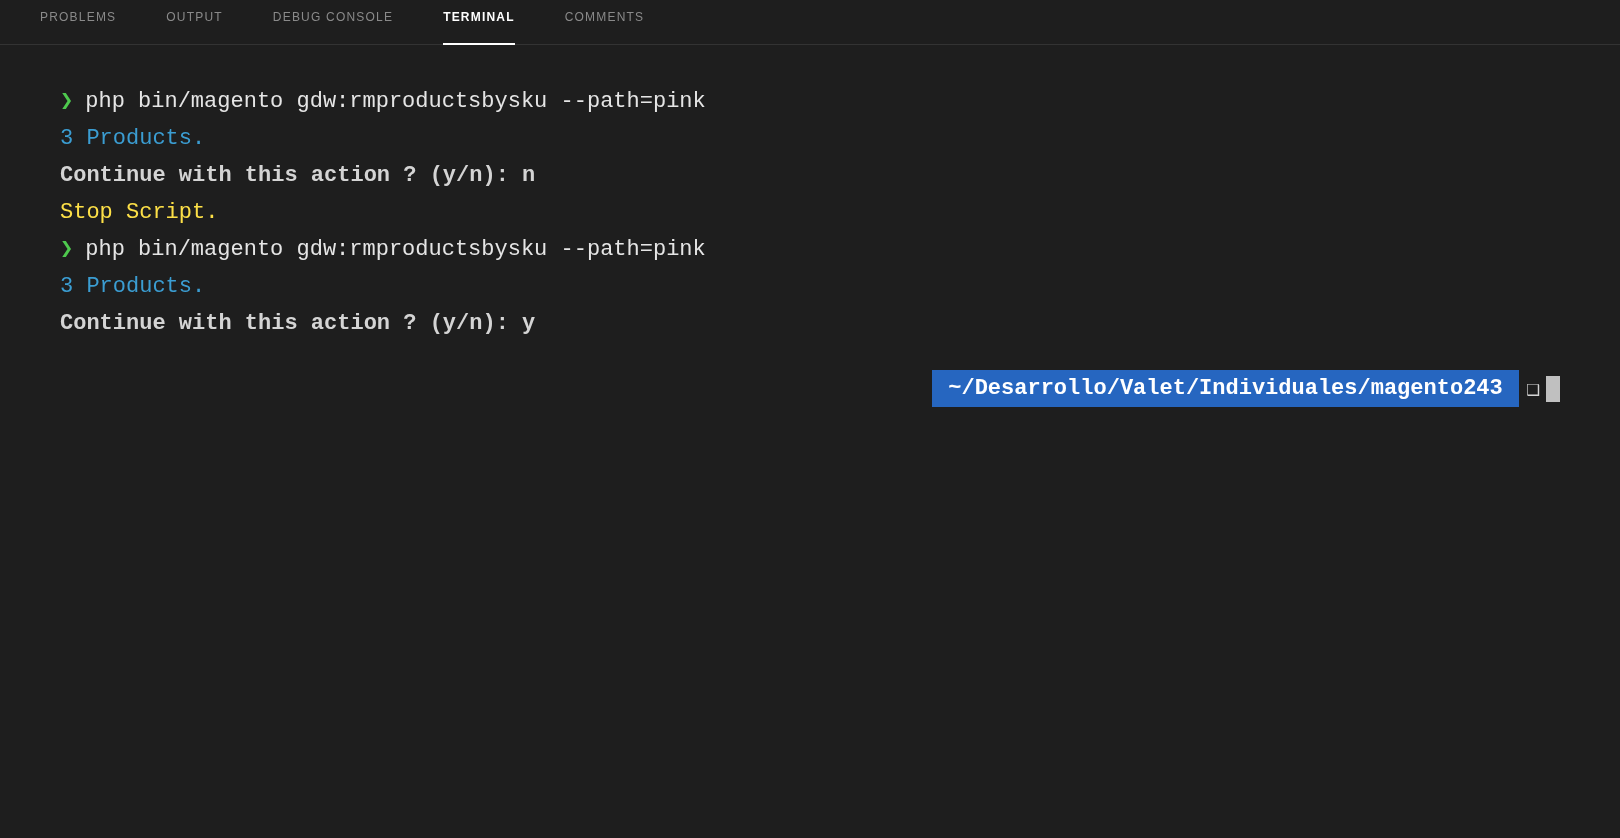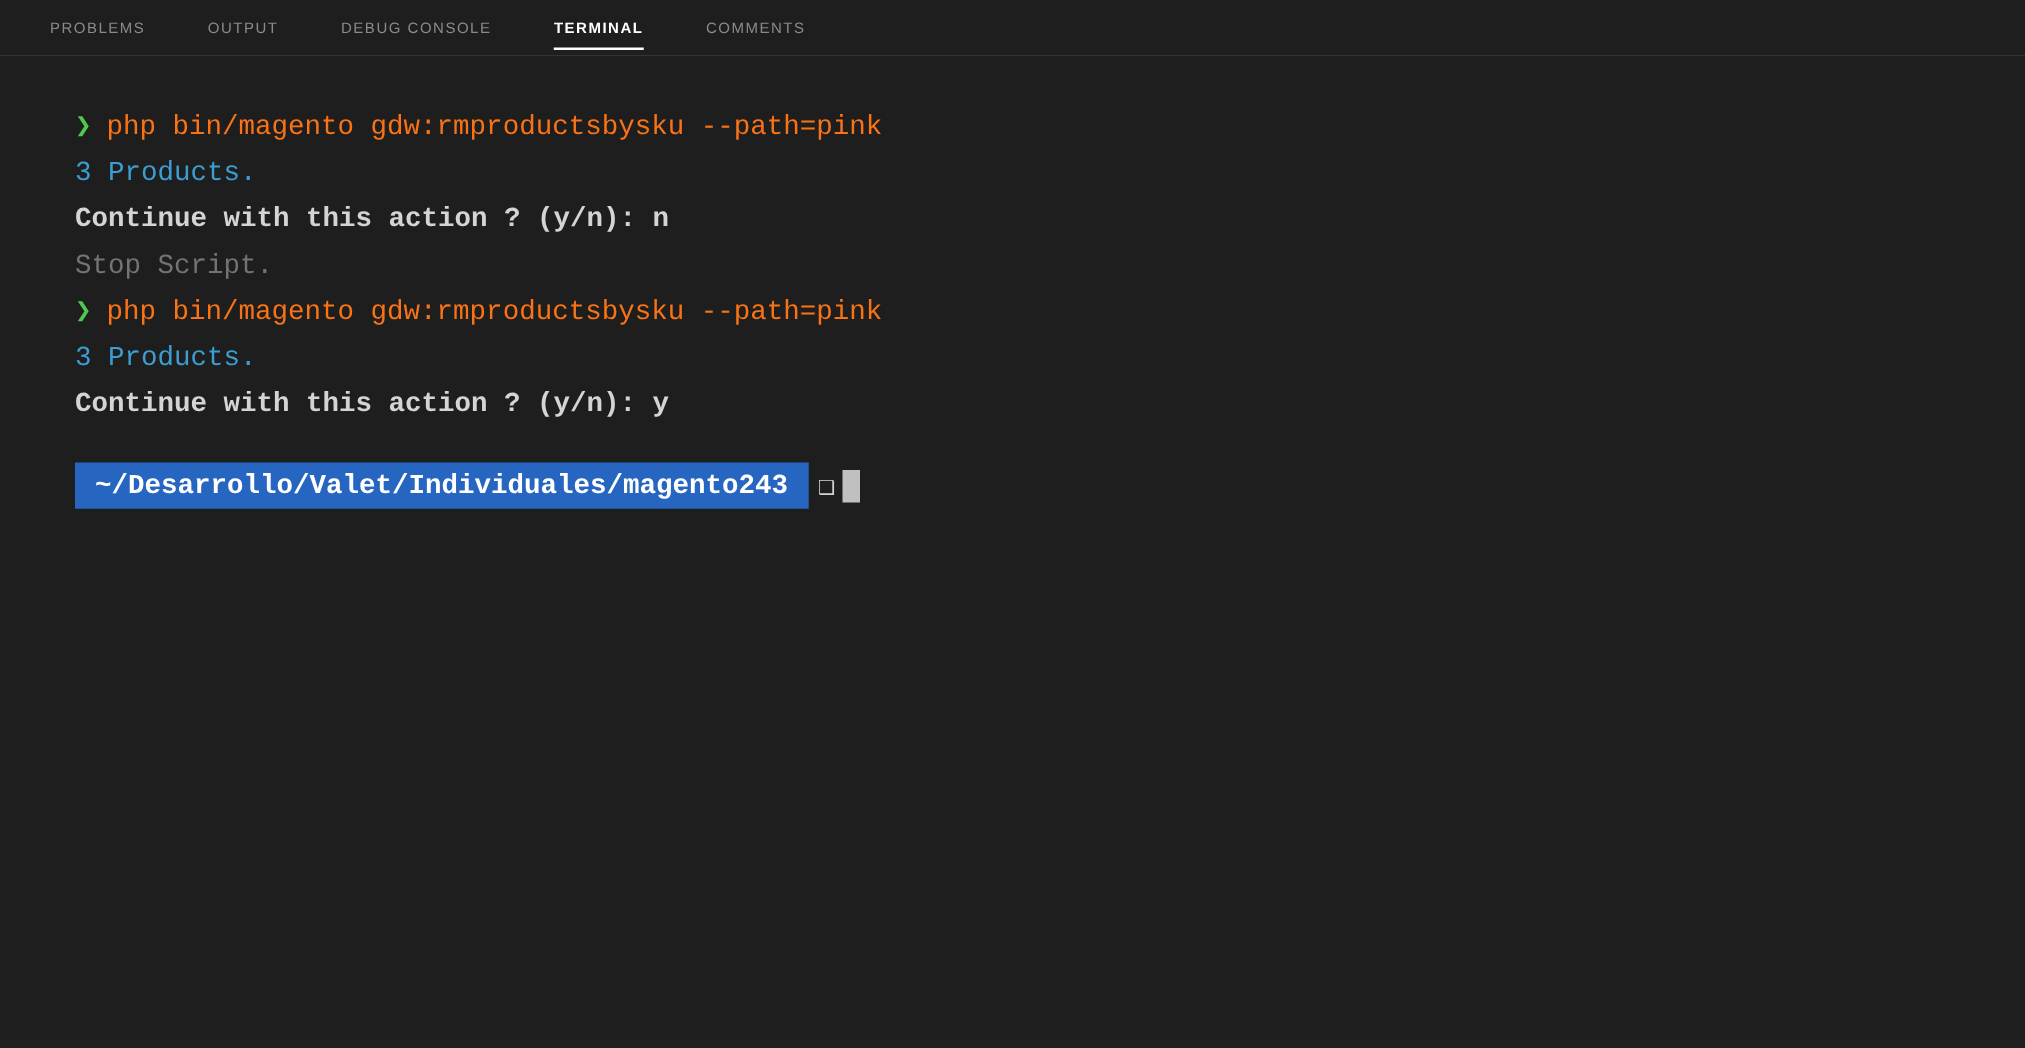--- a/index.html
+++ b/index.html
@@ -11,21 +11,20 @@
     body {
       width: 1620px;
       height: 838px;
       background-color: #1e1e1e;
       font-family: 'Courier New', Courier, monospace;
       overflow: hidden;
     }
 
     .panel-tabs {
       display: flex;
-      align-items: center;
       background-color: #1e1e1e;
       padding: 0 20px;
       height: 45px;
       border-bottom: 1px solid #333;
       gap: 10px;
     }
 
     .tab-item {
       font-size: 12px;
       letter-spacing: 1.2px;
@@ -70,41 +69,42 @@
     }
 
     .chevron {
       color: #4ec94e;
       font-size: 22px;
       margin-right: 12px;
       font-style: normal;
     }
 
     .cmd-text {
-      color: #f97316;
+      color: #e5e5e5;
     }
 
     .blue-text {
       color: #3b9dd2;
       text-align: right;
     }
 
     .red-text {
-      color: #737373;
+      color: #fde047;
     }
 
     .white-text {
       color: #d4d4d4;
       font-weight: bold;
     }
 
     .prompt-line {
       display: flex;
       align-items: center;
       margin-top: 30px;
+      justify-content: flex-end;
     }
 
     .prompt-path {
       background-color: #2666c0;
       color: #ffffff;
       font-size: 22px;
       padding: 6px 16px;
       font-family: 'Courier New', Courier, monospace;
       font-weight: 600;
     }

